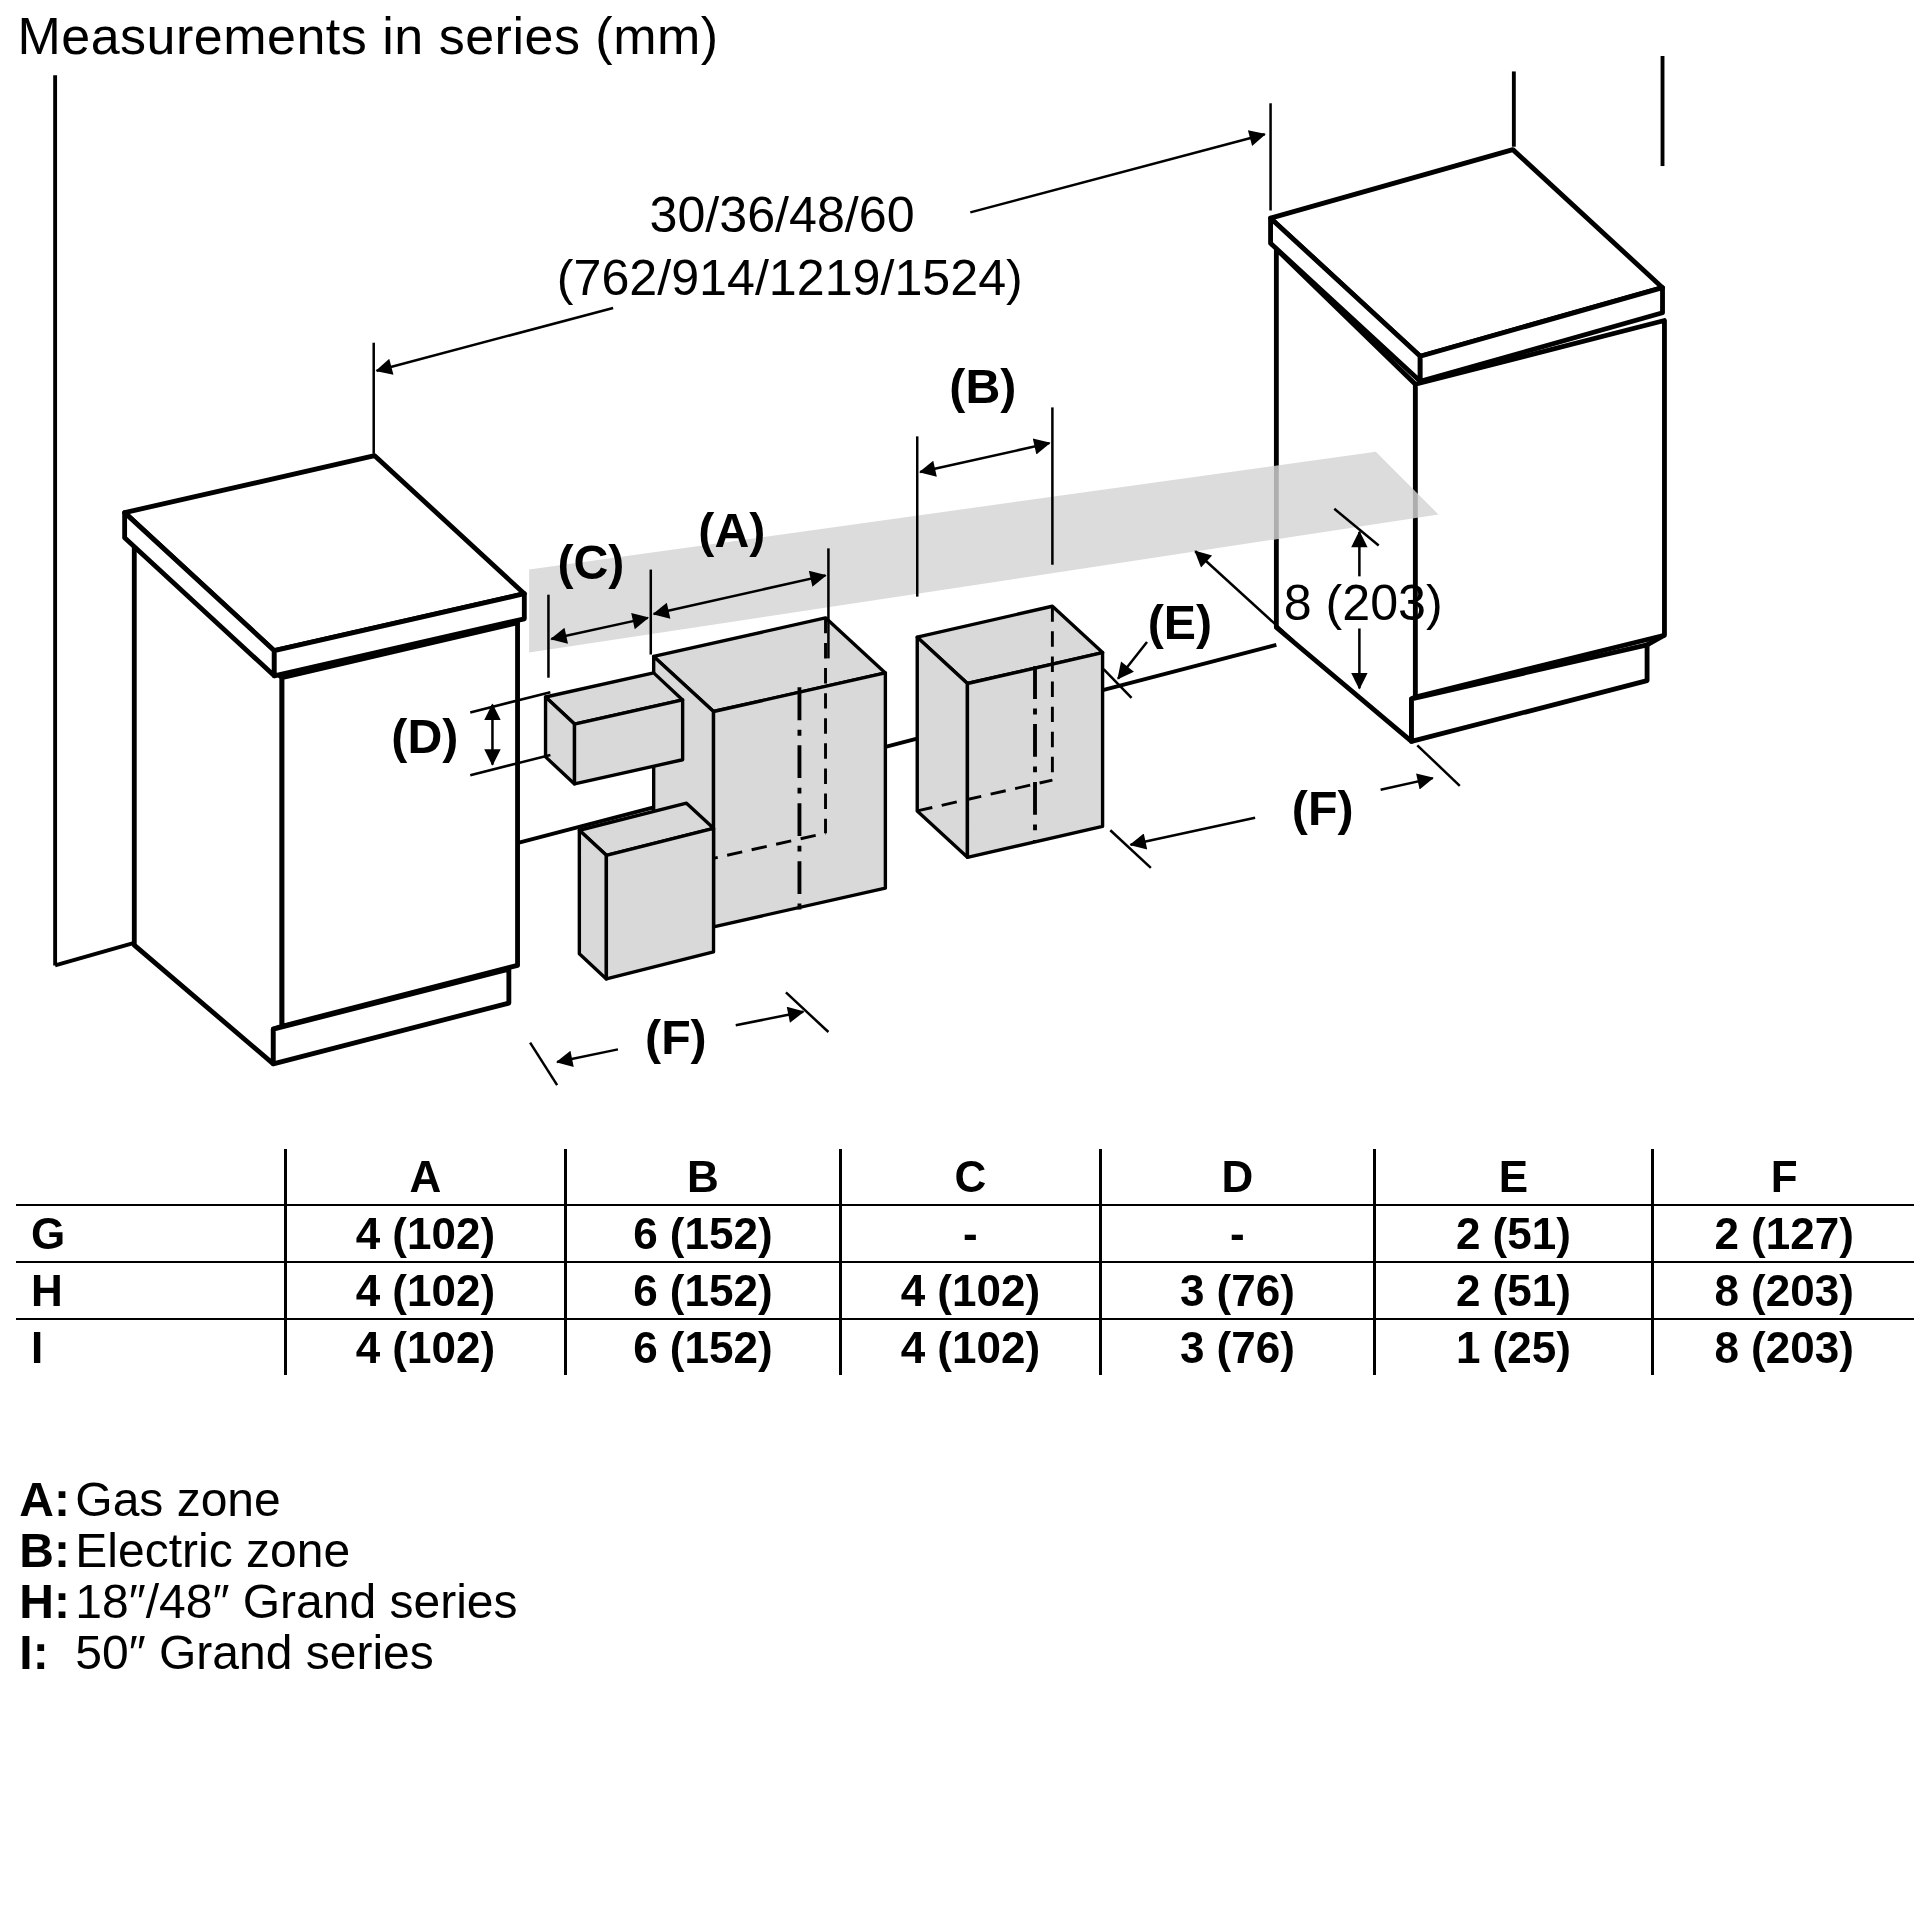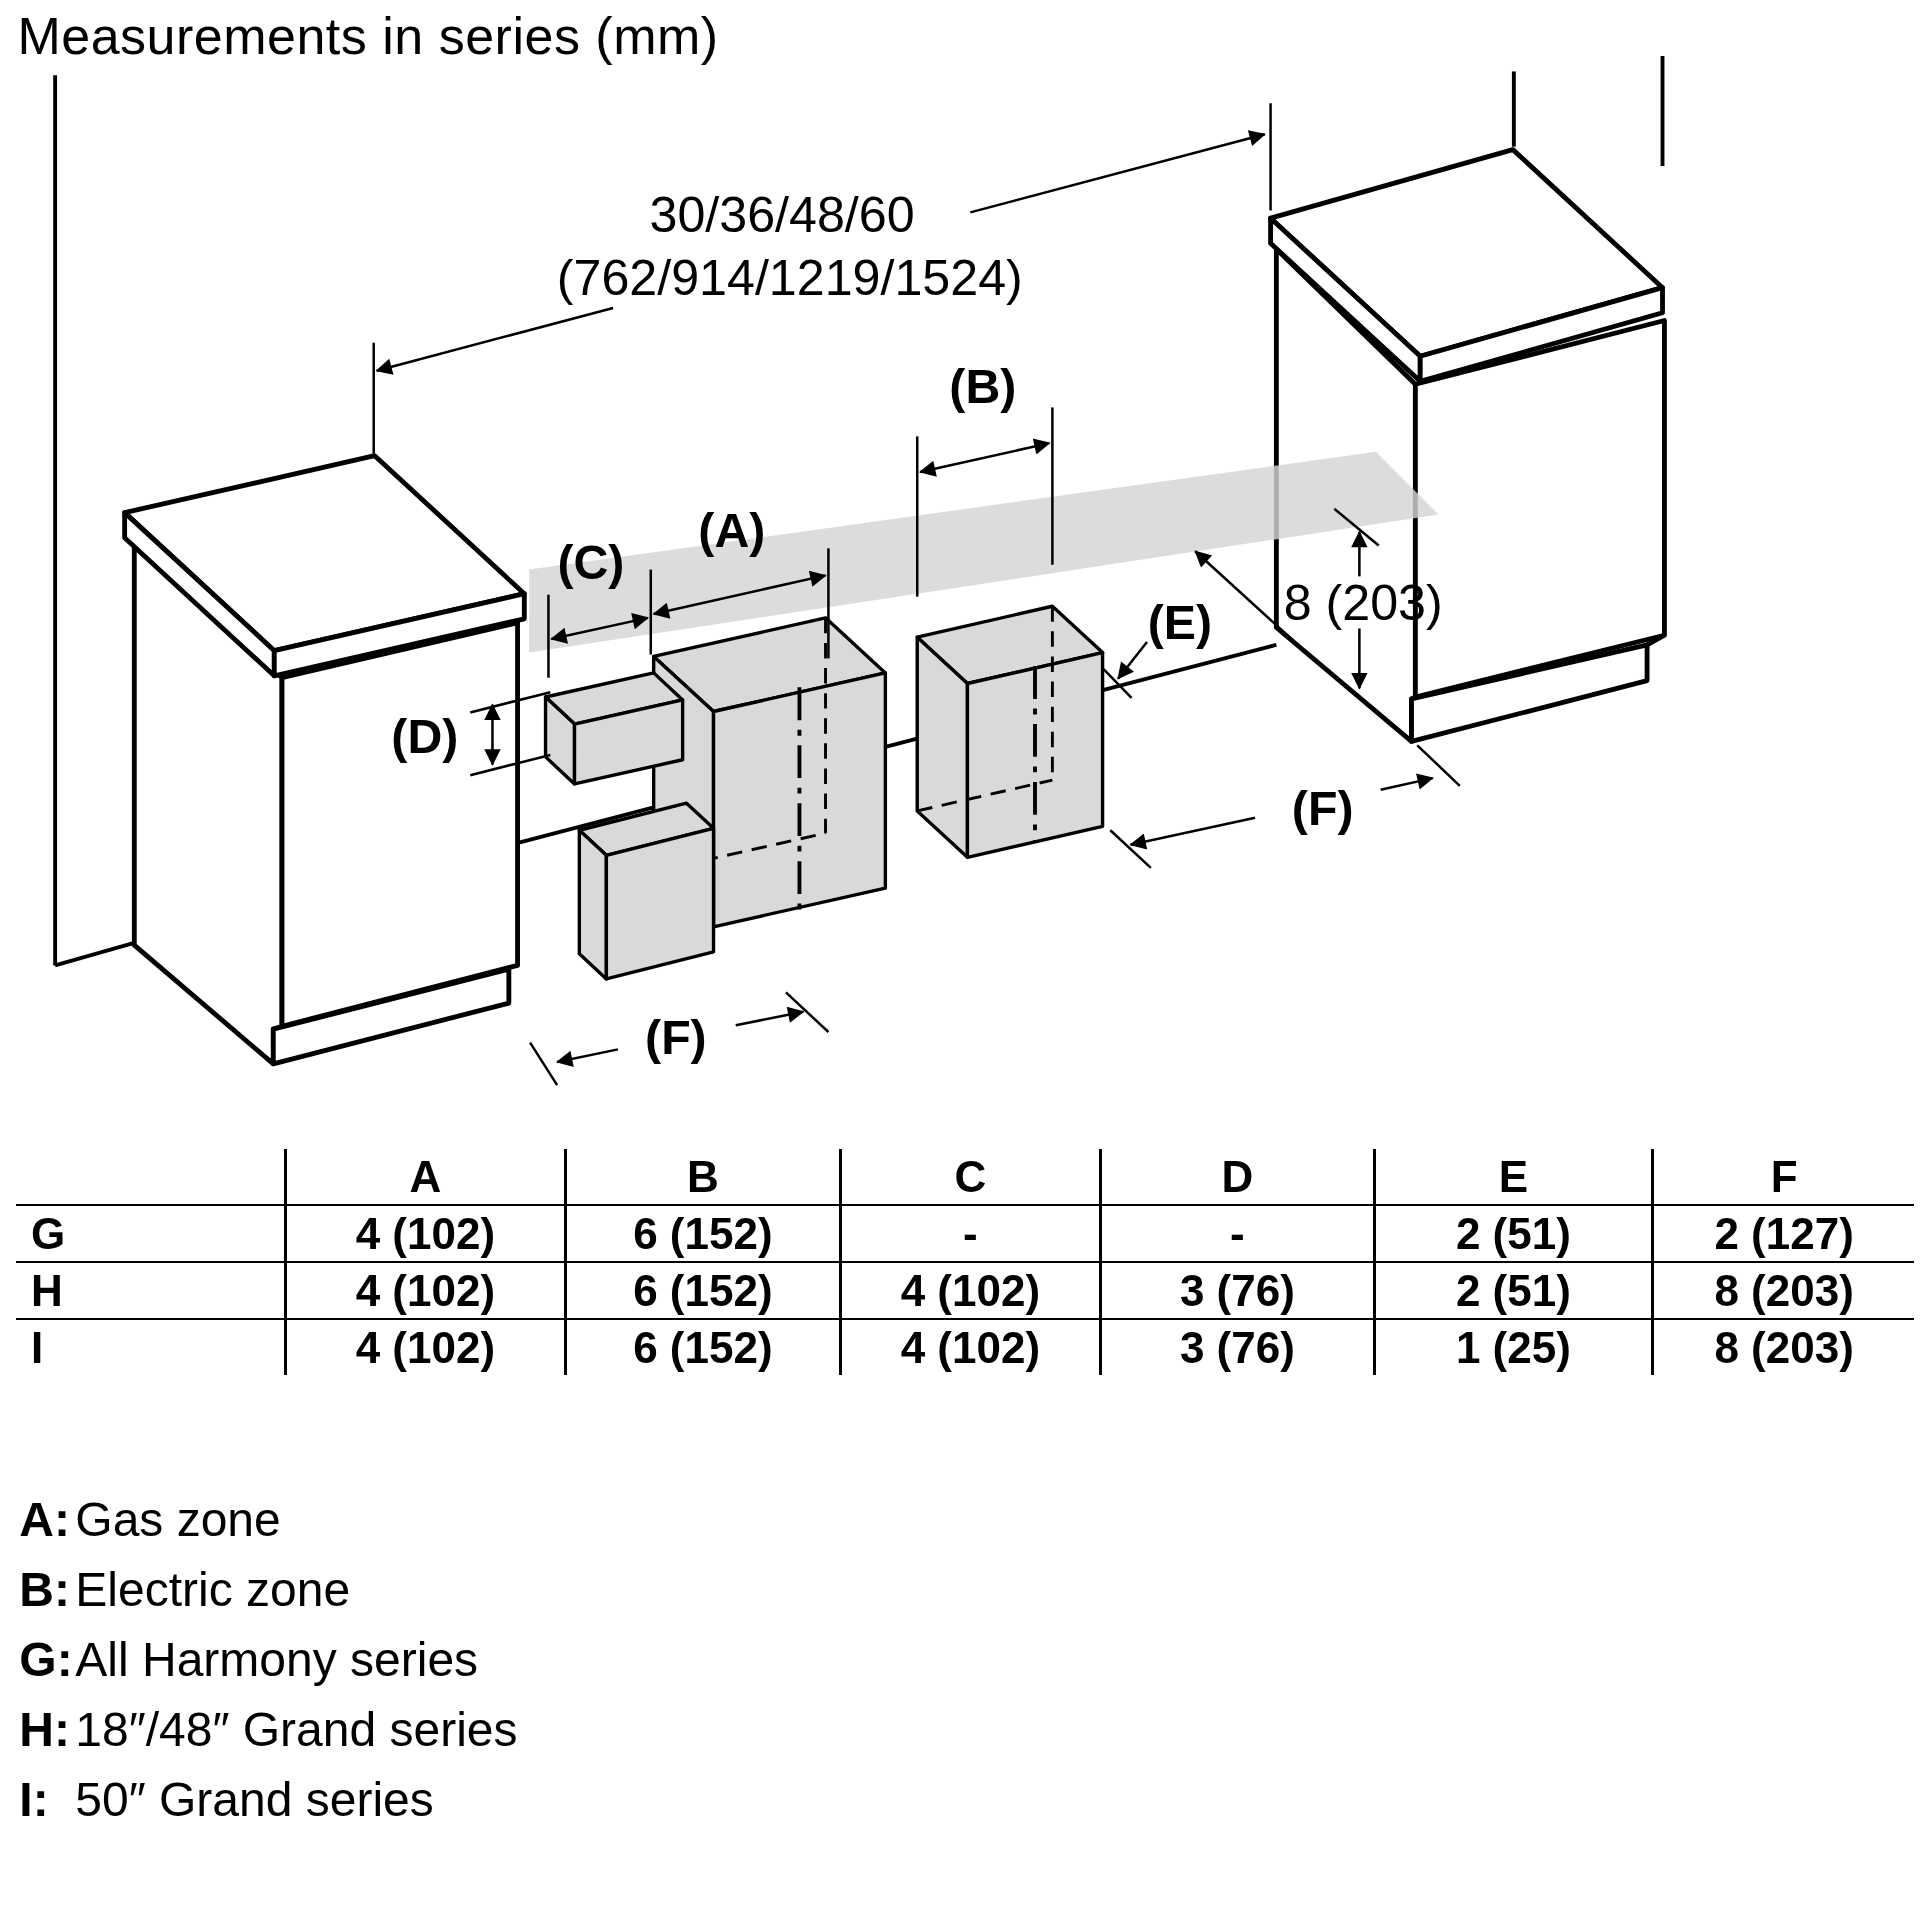--- a/index.html
+++ b/index.html
@@ -8,21 +8,21 @@
   #scene{position:absolute;left:0;top:0;}
   
   #dimtable{position:absolute;left:16.4px;top:1149px;border-collapse:collapse;table-layout:fixed;width:1898px;font-size:44px;}
   #dimtable td,#dimtable th{padding:0;height:55px;vertical-align:middle;text-align:center;font-weight:bold;}
   #dimtable thead th{font-weight:bold;border-bottom:2.9px solid #000;}
   #dimtable td.rowlab{text-align:left;padding-left:14.5px;font-weight:bold;}
   #dimtable tbody tr:nth-child(1) td,#dimtable tbody tr:nth-child(2) td{border-bottom:2.9px solid #000;}
   #dimtable .vline{border-left:3.9px solid #000;}
   
   #legend{position:absolute;left:19.3px;top:1475px;font-size:48px;line-height:50px;}
-  #legend .row{margin-bottom:1px;white-space:nowrap;margin-top:20px;}
+  #legend .row{margin-bottom:1px;white-space:nowrap;}
   #legend .k{font-weight:bold;display:inline-block;min-width:56px;}
   
   .ln{stroke:#000;fill:none;}
   .w5{stroke-width:5px;} .w4{stroke-width:4px;}
   .dim{stroke:#000;stroke-width:2.6px;fill:none;}
   .white{fill:#ffffff;stroke:#000;stroke-width:5px;stroke-linejoin:round;}
   .zbox{fill:#d9d9d9;stroke:#000;stroke-width:3.5px;stroke-linejoin:round;}
   .hid{stroke:#000;stroke-width:3px;stroke-dasharray:16 10;fill:none;}
   .cl{stroke:#000;stroke-width:4px;stroke-dasharray:34 10 6 10;fill:none;}
   .band{fill:#d4d4d4;opacity:.82;}
@@ -215,17 +215,16 @@
       <td class="vline">3 (76)</td>
       <td class="vline">1 (25)</td>
       <td class="vline">8 (203)</td>
     </tr>
   </tbody>
 </table>
 
 <div id="legend">
   <div class="row"><span class="k">A:</span><span>Gas zone</span></div>
   <div class="row"><span class="k">B:</span><span>Electric zone</span></div>
-  <div class="row"><span class="k">G:</span><span>All Harmony series</span></div>
   <div class="row"><span class="k">H:</span><span>18″/48″ Grand series</span></div>
   <div class="row"><span class="k">I:</span><span>50″ Grand series</span></div>
 </div>
 
 
 </body></html>

